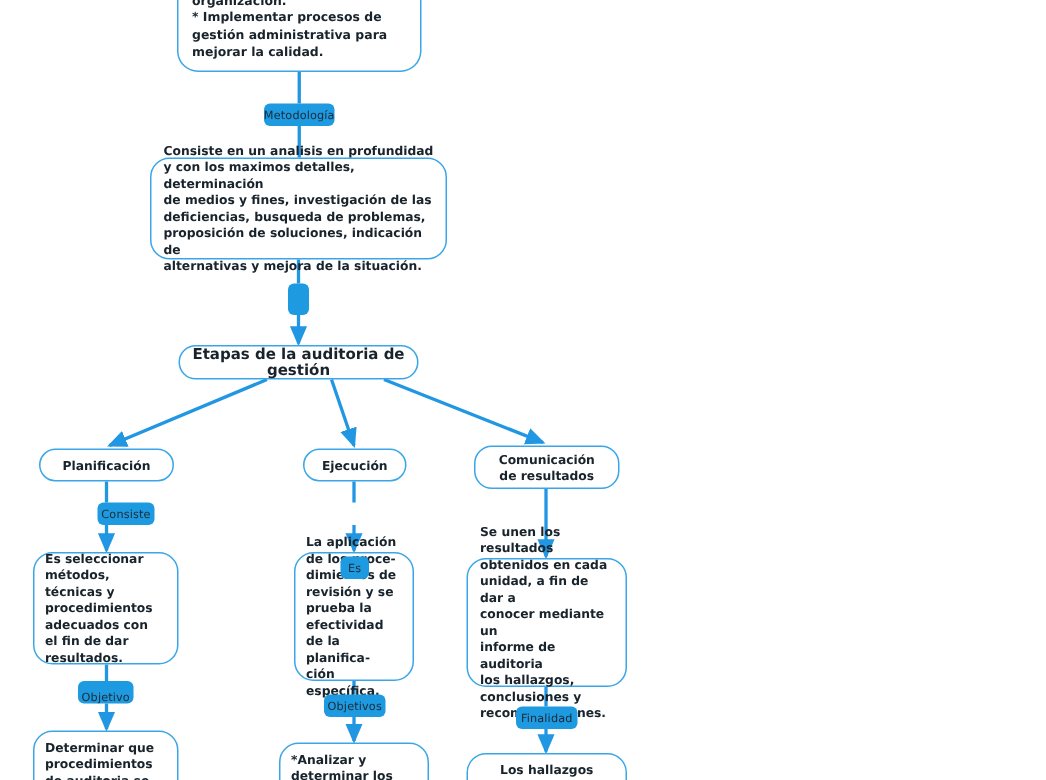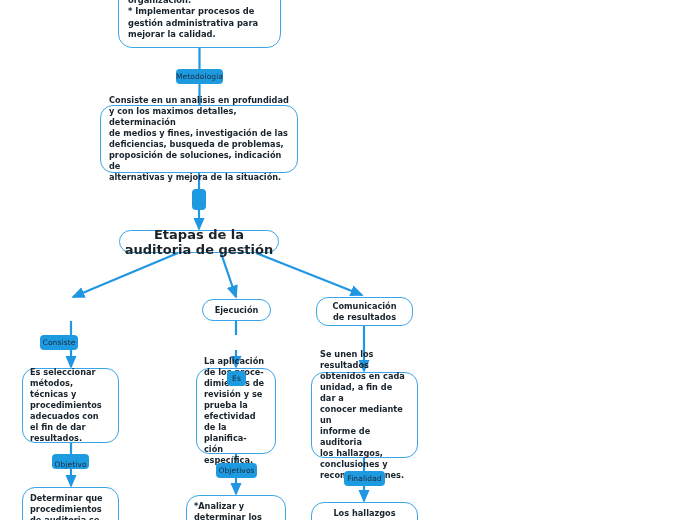--- a/index.html
+++ b/index.html
@@ -62,25 +62,25 @@
     letter-spacing: 0.1px;
     z-index: 4;
   }
   
   .n-top       { left: 118px; top: -74px;  width: 163px; height: 122px; font-size: 8.3px; line-height: 11.2px; text-align: left; padding: 7px 9px; align-items: flex-end; justify-content: flex-start; border-radius: 14px; }
   .n-top .txt  { text-align: left; }
   .n-metodo    { left: 176px; top: 69px;  width: 47px;  height: 15px; }
   .n-consiste  { left: 100px; top: 105px; width: 198px; height: 68px; font-size: 8.2px; line-height: 11px; padding: 5px 8px; text-align: left; }
   .n-consiste .txt { text-align: left; }
   .n-blank     { left: 192px; top: 189px; width: 14px; height: 21px; border-radius: 4px; }
-  .n-etapas    { left: 119px; top: 230px; width: 160px; height: 23px; font-size: 13px; border-radius: 12px; }
+  .n-etapas    { left: 119px; top: 230px; width: 160px; height: 23px; font-size: 10px; border-radius: 12px; }
   .n-plan      { left: 26px;  top: 299px; width: 90px;  height: 22px; font-size: 8.2px; border-radius: 11px; }
   .n-ejec      { left: 202px; top: 299px; width: 69px;  height: 22px; font-size: 8.2px; border-radius: 11px; justify-content: center; }
   .n-comu      { left: 316px; top: 297px; width: 97px;  height: 29px; font-size: 8.2px; line-height: 10.5px; border-radius: 12px; }
-  .c-consiste  { left: 40px;  top: 335px; width: 38px;  height: 15px; align-items: center; }
+  .c-consiste  { left: 65px;  top: 335px; width: 38px;  height: 15px; align-items: center; }
   .c-es        { left: 227px; top: 335px; width: 19px;  height: 15px; margin-top: 36px; }
   .n-lplan     { left: 22px;  top: 368px; width: 97px;  height: 75px; font-size: 8.2px; line-height: 11px; padding: 5px 7px; text-align: left; justify-content: flex-start; }
   .n-lplan .txt{ text-align: left; }
   .n-lejec     { left: 196px; top: 368px; width: 80px;  height: 86px; font-size: 8.2px; line-height: 11px; padding: 19px 7px; text-align: left; justify-content: flex-start; }
   .n-lejec .txt{ text-align: left; }
   .n-lcomu     { left: 311px; top: 372px; width: 107px; height: 86px; font-size: 8.2px; line-height: 11px; padding: 5px 8px; text-align: left; justify-content: flex-start; }
   .n-lcomu .txt{ text-align: left; }
   .c-objetivo  { left: 52px;  top: 454px; width: 37px;  height: 15px; align-items: flex-end; }
   .c-objetivos { left: 216px; top: 463px; width: 41px;  height: 15px; }
   .c-finalidad { left: 344px; top: 471px; width: 41px;  height: 15px; }
@@ -152,20 +152,23 @@
   </div>
 
   <div class="chip n-blank">
     <span></span>
   </div>
 
   <div class="node n-etapas">
     <span class="txt">Etapas de la auditoria de gestión</span>
   </div>
 
+  <div class="node n-plan">
+    <span class="txt">Planificación</span>
+  </div>
   <div class="node n-ejec">
     <span class="txt">Ejecución</span>
   </div>
   <div class="node n-comu">
     <span class="txt">Comunicación
 de resultados</span>
   </div>
 
   <div class="chip c-consiste">
     <span>Consiste</span>

